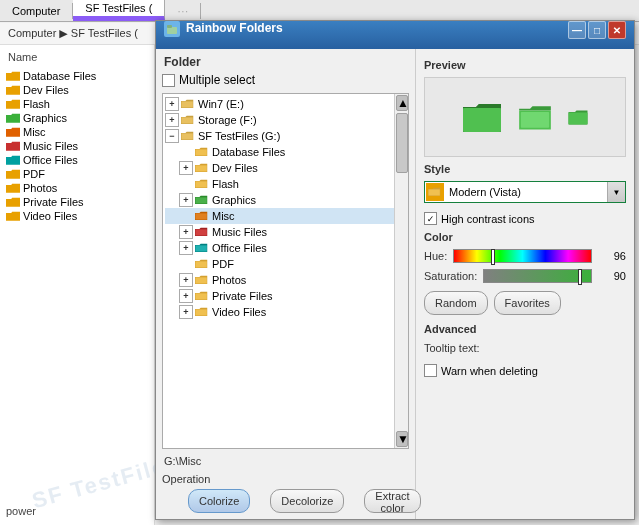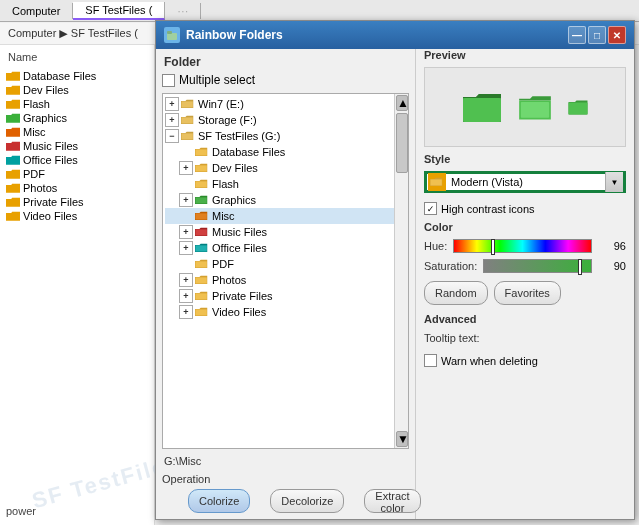--- a/index.html
+++ b/index.html
@@ -32,21 +32,21 @@
       align-items: center;
       font-size: 11px;
     }
 
     .bg-tab {
       padding: 2px 12px;
       border-right: 1px solid #aaa;
     }
     .bg-tab.active {
       background: #fff;
-      border-bottom: 2px solid #8b5cf6;
+      border-bottom: 5px solid #8b5cf6;
     }
 
     .bg-address {
       position: absolute;
       top: 23px; left: 0;
       width: 639px;
       height: 22px;
       background: #f5f5f5;
       border-bottom: 1px solid #ddd;
       display: flex;
@@ -111,21 +111,20 @@
       height: 500px;
       background: #f0f0f0;
       border: 1px solid #888;
       box-shadow: 2px 2px 8px rgba(0,0,0,0.4);
     }
 
     .dialog-titlebar {
       height: 28px;
       background: linear-gradient(to bottom, #3a7fc1, #2860a0);
       display: flex;
-      align-items: center;
       padding: 0 8px;
       color: white;
       font-size: 12px;
       font-weight: bold;
     }
 
     .dialog-title-icon {
       width: 16px;
       height: 16px;
       margin-right: 6px;
@@ -292,41 +291,41 @@
     }
 
     .dialog-btn.active-btn {
       background: linear-gradient(to bottom, #d0e8f8, #b0c8e8);
       border-color: #6699cc;
     }
 
     
     .right-panel {
       flex: 1;
-      padding: 0 8px;
+      padding: 10px 8px;
       display: flex;
       flex-direction: column;
       gap: 6px;
     }
 
     .preview-section {
       border: 1px solid #ccc;
       background: #e8e8e8;
       padding: 6px;
       display: flex;
       align-items: center;
       justify-content: center;
       gap: 14px;
       min-height: 80px;
     }
 
     .style-select-container {
       display: flex;
       align-items: center;
-      border: 3px solid #15803d;
+      border: 1px solid #15803d;
       background: #fff;
       height: 22px;
       width: 100%;
     }
 
     .style-select-icon {
       width: 18px;
       height: 18px;
       background: #e8a000;
       margin: 1px;

